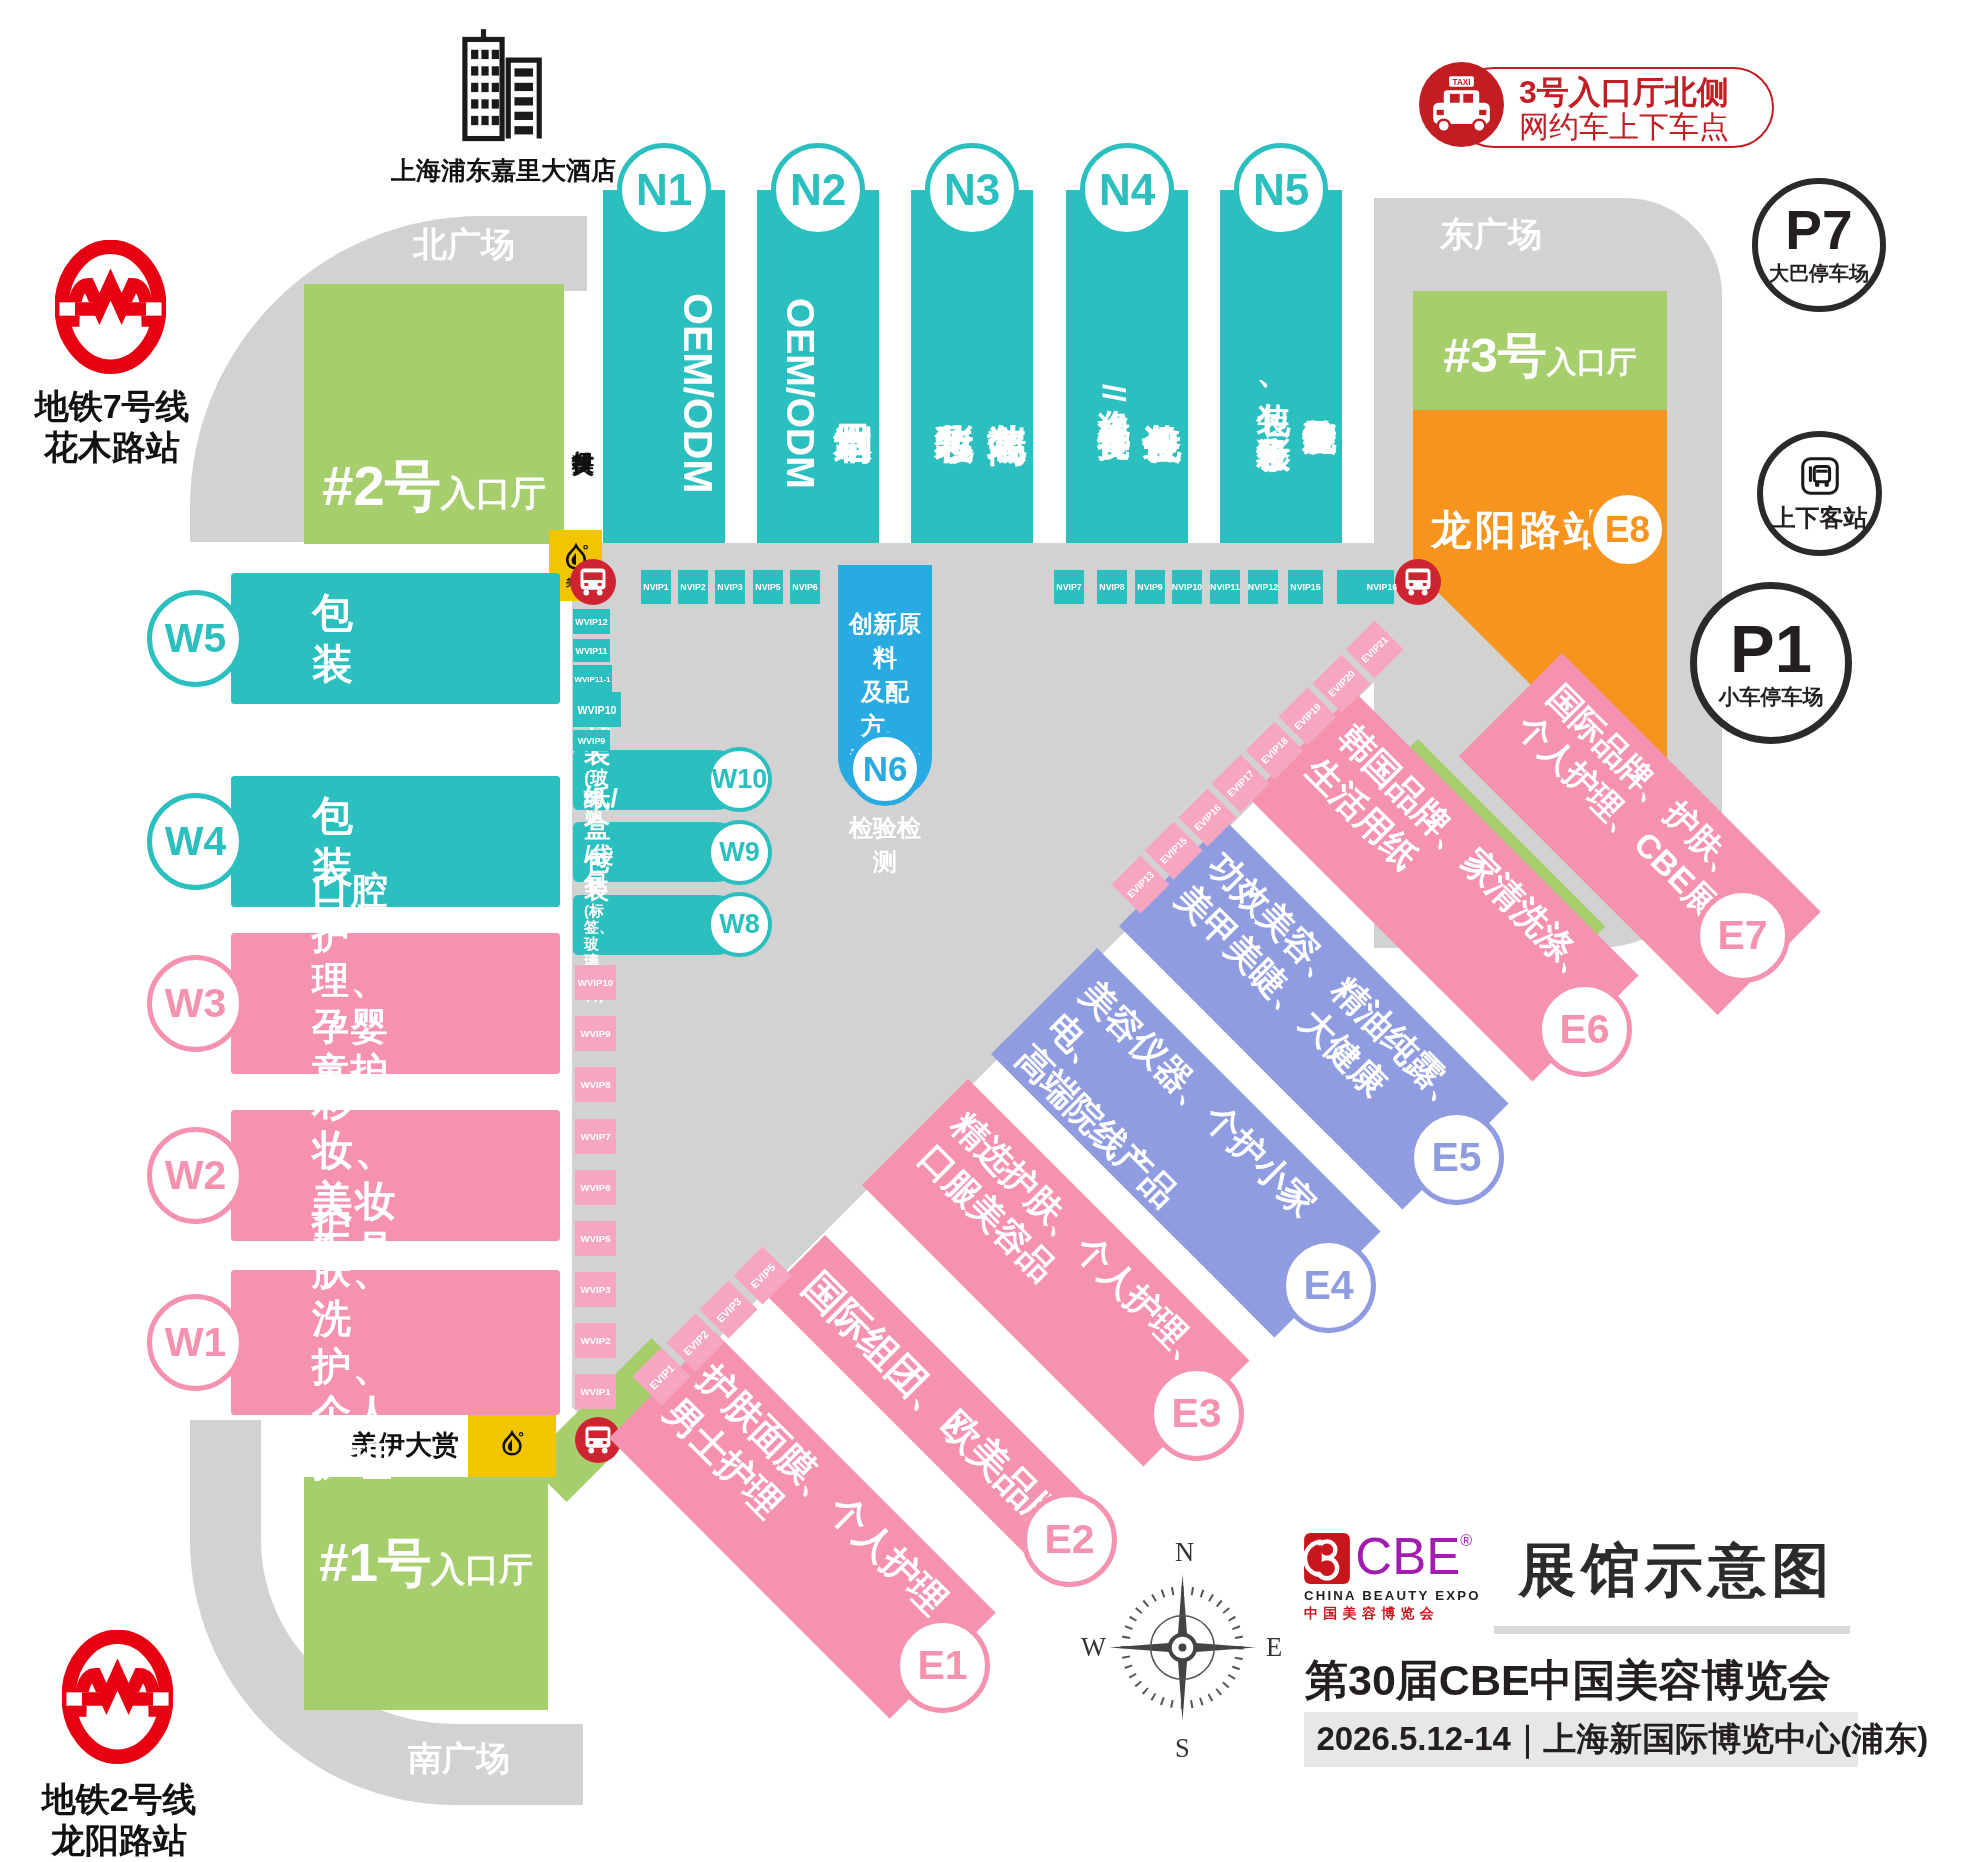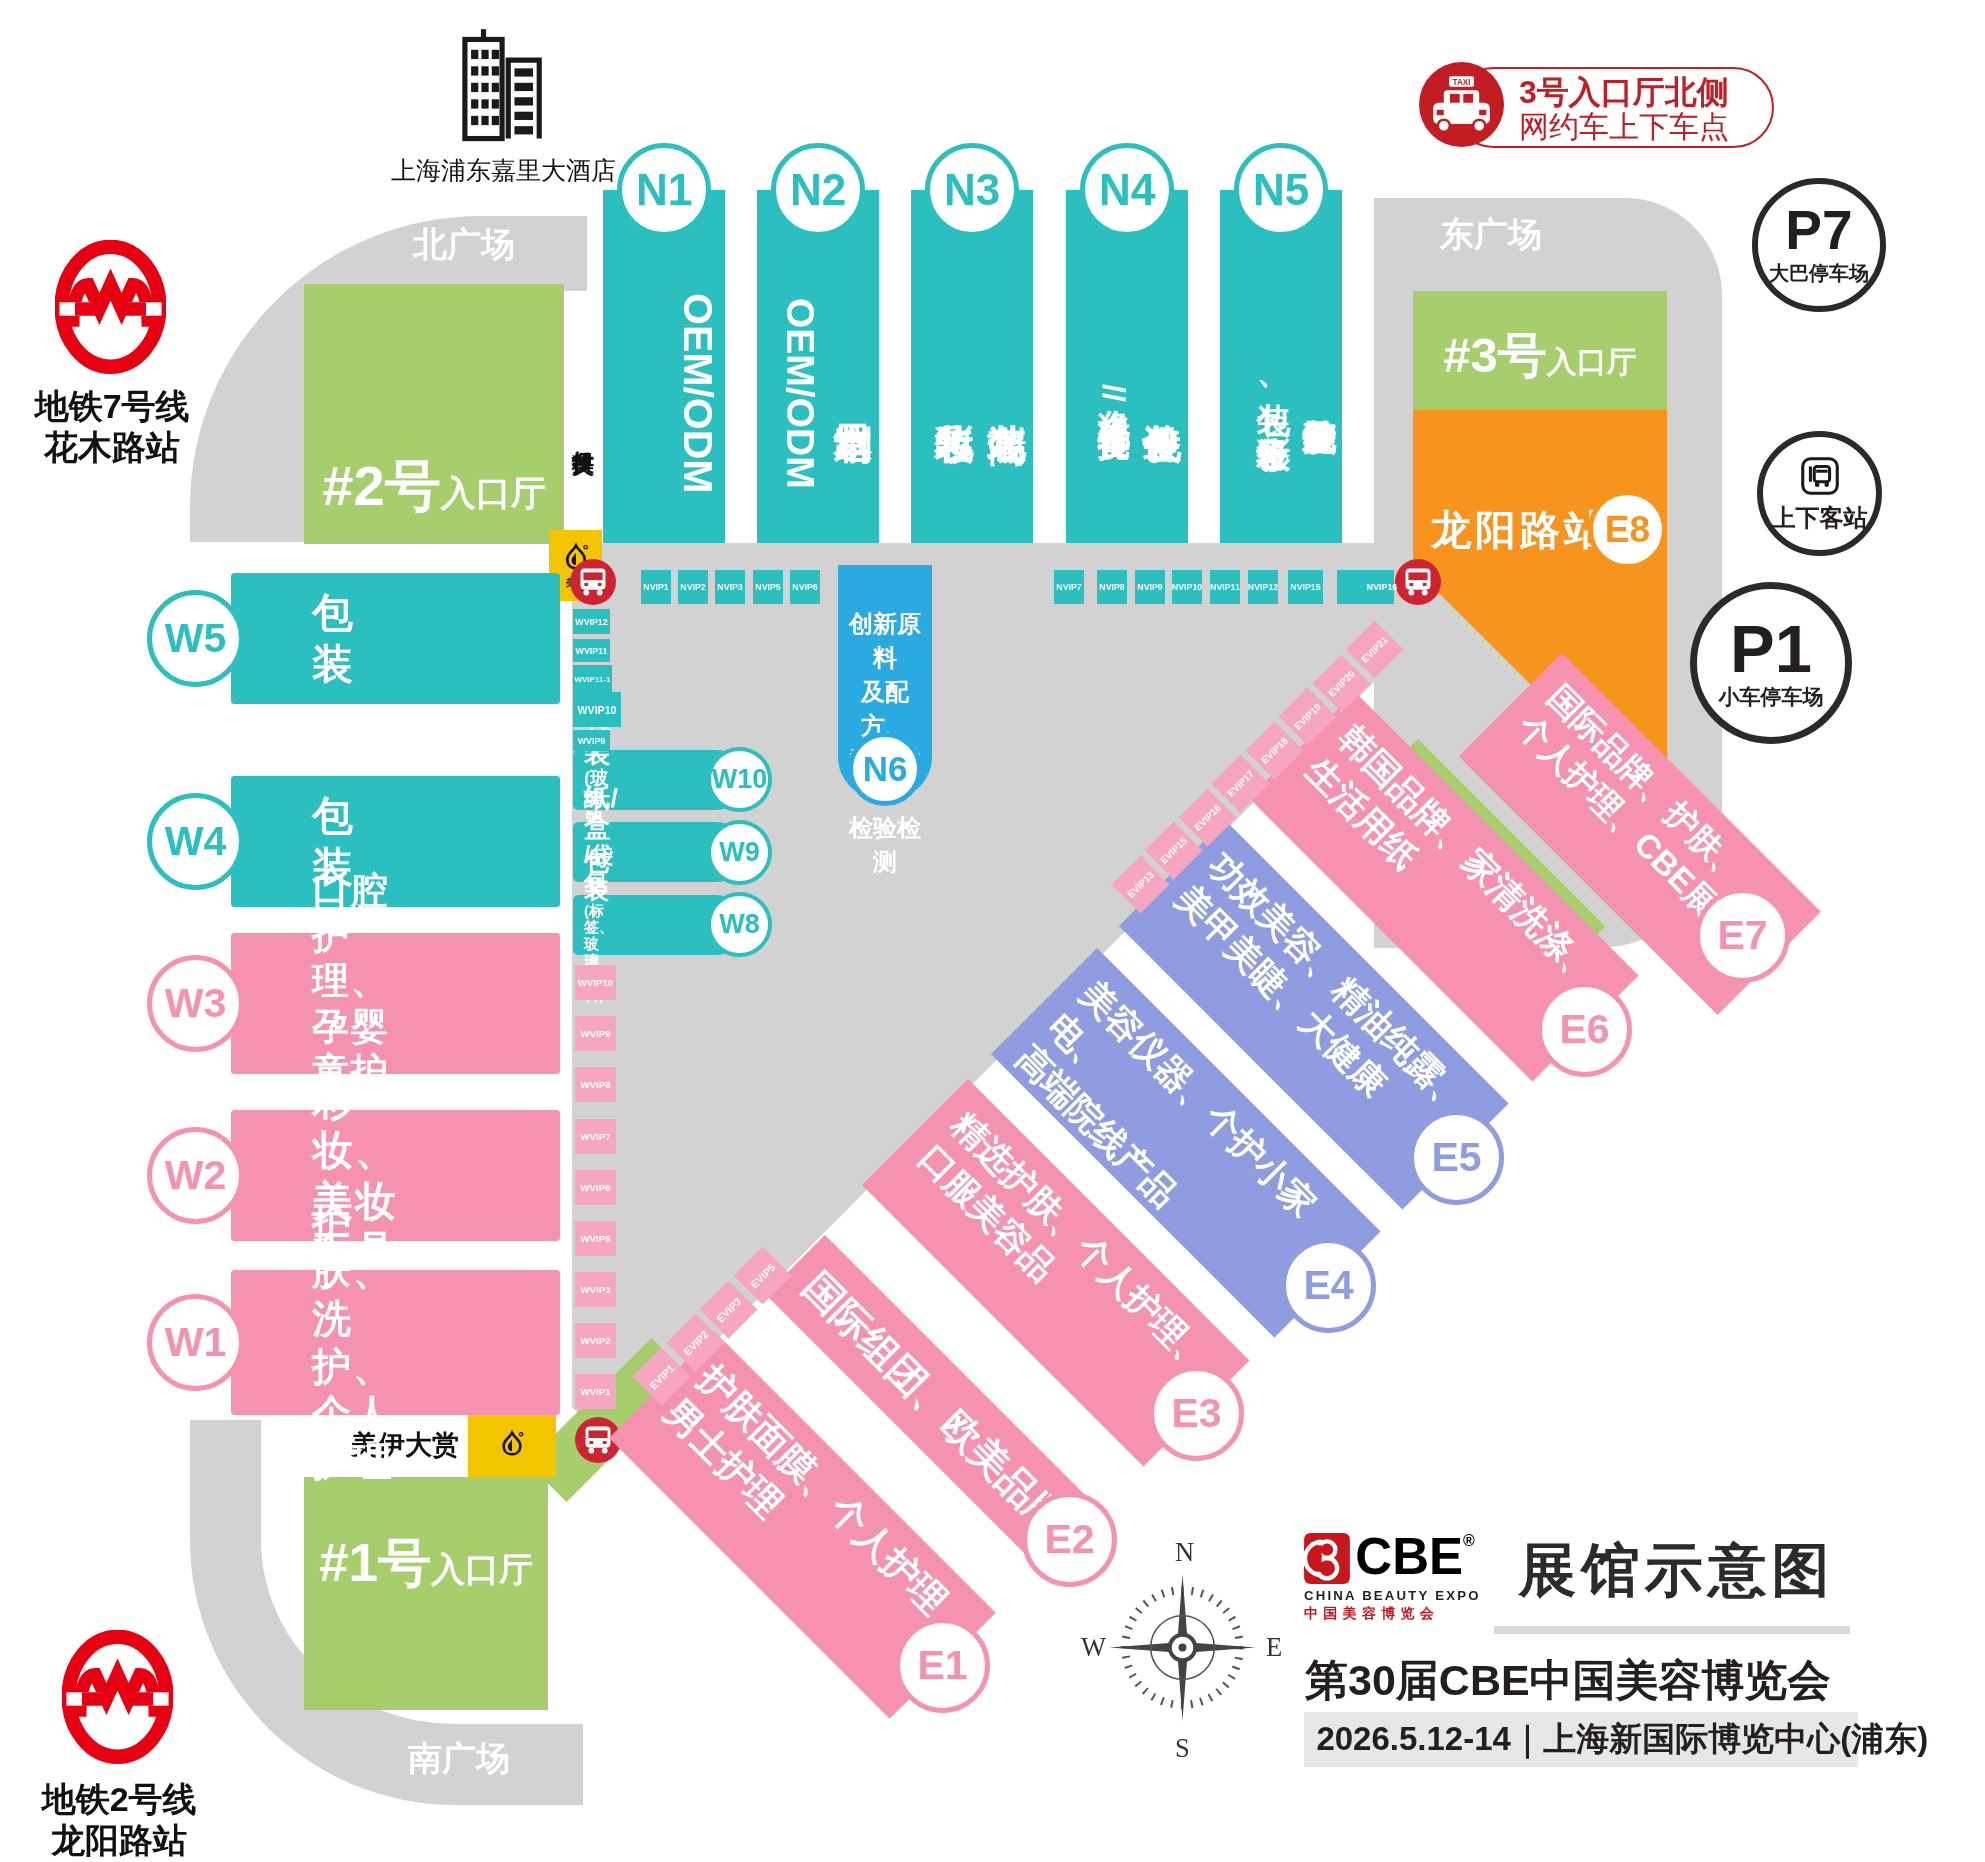--- a/index.html
+++ b/index.html
@@ -57,21 +57,21 @@
       <polyline points="68,110 68,34 98,34 98,110"></polyline>
       <g fill="#1a1a1a" stroke="none">
         <rect x="74" y="42" width="18" height="8"></rect>
           <rect x="74" y="56" width="18" height="8"></rect>
         <rect x="74" y="70" width="18" height="8"></rect>
           <rect x="74" y="84" width="18" height="8"></rect>
           <rect x="74" y="98" width="18" height="8"></rect>
       </g>
     </svg>
   </div>
-  <div class="abs" style="left:371px;top:154px;width:265px;text-align:center;font-size:25px;font-weight:normal;color:#111;">上海浦东嘉里大酒店</div>
+  <div class="abs" style="left:371px;top:154px;width:265px;text-align:center;font-size:25px;font-weight:bold;color:#111;">上海浦东嘉里大酒店</div>
 
   <div class="abs" style="left:55px;top:240px;">
     <svg width="111" height="138" viewBox="0 0 100 124">
       <ellipse cx="50" cy="60" rx="44" ry="54" fill="none" stroke="#E60012" stroke-width="13"></ellipse>
       <path d="M16 78 Q16 40 30 40 L40 62 50 40 60 62 70 40 Q84 40 84 78" fill="none" stroke="#E60012" stroke-width="12"></path>
       <rect x="4" y="56" width="30" height="12" fill="#fff"></rect>
         <rect x="66" y="56" width="30" height="12" fill="#fff"></rect>
       <path d="M18 62 H40 M60 62 H82" stroke="#E60012" stroke-width="12"></path>
     </svg>
   </div>
@@ -388,21 +388,21 @@
     <div style="display:flex;align-items:flex-start;">
       <div style="line-height:0;">
         <svg width="46" height="51" viewBox="0 0 52 58">
           <rect x="0" y="0" width="52" height="58" rx="7" fill="#C8161D"></rect>
           <circle cx="26" cy="19" r="9.5" fill="none" stroke="#fff" stroke-width="5"></circle>
           <circle cx="26" cy="40" r="11.5" fill="none" stroke="#fff" stroke-width="5"></circle>
           <rect x="0" y="14" width="20" height="30" fill="#C8161D"></rect>
           <path d="M20 10 A 16 16 0 0 0 20 48" fill="none" stroke="#fff" stroke-width="5"></path>
         </svg>
       </div>
-      <div style="font-size:51px;font-weight:700;color:#000000;line-height:0.95;margin-left:5.3px;">
+      <div style="font-size:51px;font-weight:400;color:#a21caf;line-height:0.95;margin-left:5.3px;">
         <span>CBE</span><span style="font-size:16px;vertical-align:top;">®</span>
       </div>
     </div>
     <div style="font-size:13.2px;letter-spacing:2.2px;color:#231F20;margin-top:3.5px;font-weight:bold;">CHINA BEAUTY EXPO</div>
     <div style="font-size:14px;letter-spacing:5.3px;color:#C8161D;margin-top:2.6px;font-weight:bold;">中国美容博览会</div>
   </div>
   <div class="abs" style="left:1500px;top:1532px;width:353px;text-align:center;font-size:58px;font-weight:900;color:#2B2B2B;letter-spacing:5.3px;">展馆示意图</div>
   <div class="abs" style="left:1494px;top:1626px;width:356px;height:8px;background:#DADADA;"></div>
   <div class="abs" style="left:1305px;top:1652px;width:554px;font-size:43px;font-weight:bold;color:#231F20;">第30届CBE中国美容博览会</div>
   <div class="abs" style="left:1304px;top:1712px;width:554px;height:55px;background:#E7E7E7;display:flex;align-items:center;">

